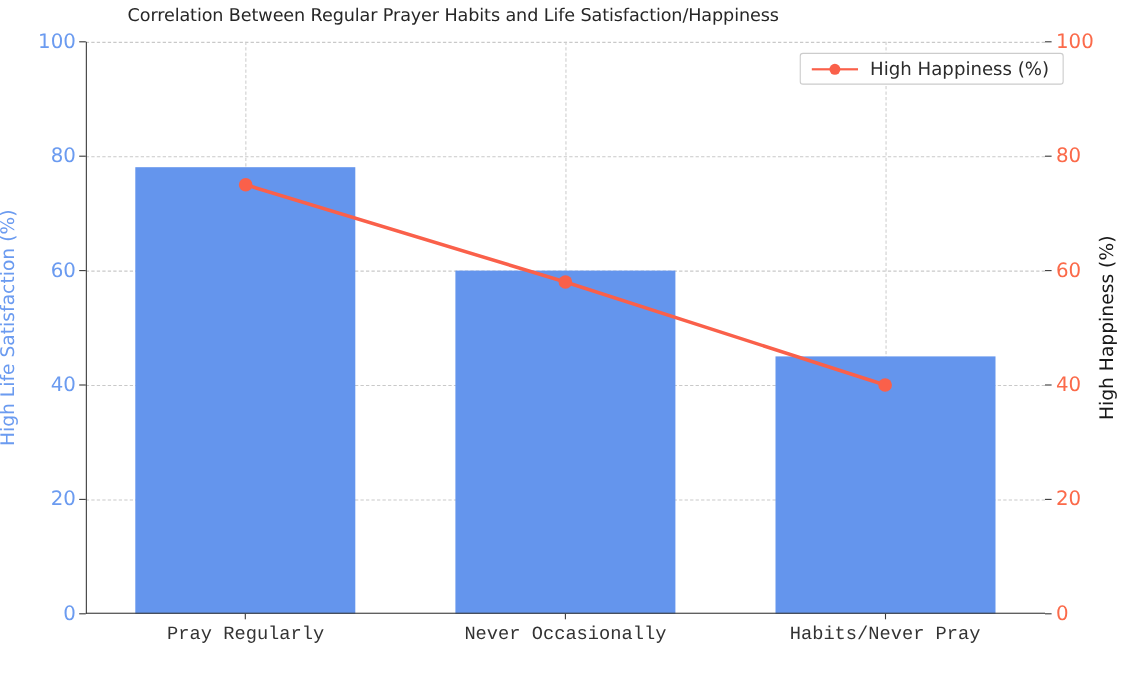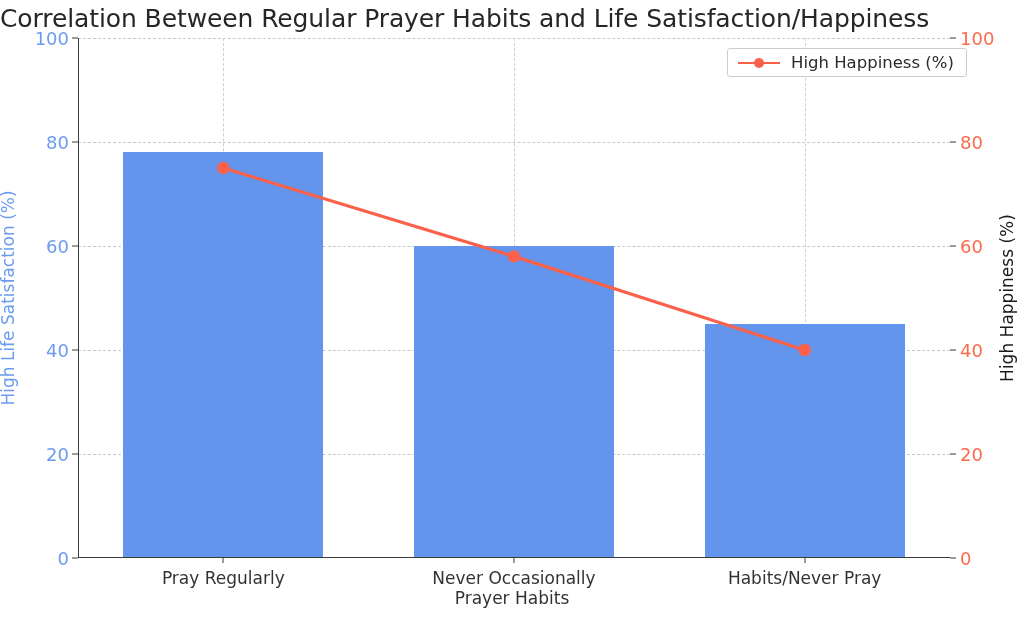--- a/index.html
+++ b/index.html
@@ -21,21 +21,21 @@
     background: #ffffff;
   }
 
   
   #chart-title {
     position: absolute;
     left: 0;
     top: 4px;
     width: 824px;
     text-align: center;
-    font-size: 25px;
+    font-size: 16px;
     color: #262626;
     white-space: nowrap;
     letter-spacing: -0.1px;
   }
 
   
   #plot-area {
     position: absolute;
     left: 78px;
     top: 38px;
@@ -121,20 +121,21 @@
     transform: translateY(-50%);
   }
   .tick-x {
     position: absolute;
     top: 100%;
     margin-top: 10px;
     transform: translateX(-50%);
     font-size: 17px;
     color: #333333;
     white-space: nowrap;
+    font-family: Liberation Mono, monospace;
   }
   .tick-x-mark {
     position: absolute;
     top: 100%;
     width: 0;
     height: 5px;
     border-left: 1.4px solid #3a3a3a;
     transform: translateX(-50%);
   }
 
@@ -218,21 +219,20 @@
 </style>
 </head>
 <body>
 
 <div id="figure">
 
   <div id="chart-title">Correlation Between Regular Prayer Habits and Life Satisfaction/Happiness</div>
 
   <div id="ylabel-left">High Life Satisfaction (%)</div>
   <div id="ylabel-right">High Happiness (%)</div>
-  <div id="xlabel">Prayer Habits</div>
 
   <div id="plot-area">
     <div id="grid-layer">
         <div class="gridline" style="top: 416px;"></div>
         <div class="gridline" style="top: 312px;"></div>
         <div class="gridline" style="top: 208px;"></div>
         <div class="gridline" style="top: 104px;"></div>
         <div class="gridline" style="top: 0px;"></div>
       </div>
     <div id="vgrid-layer">

